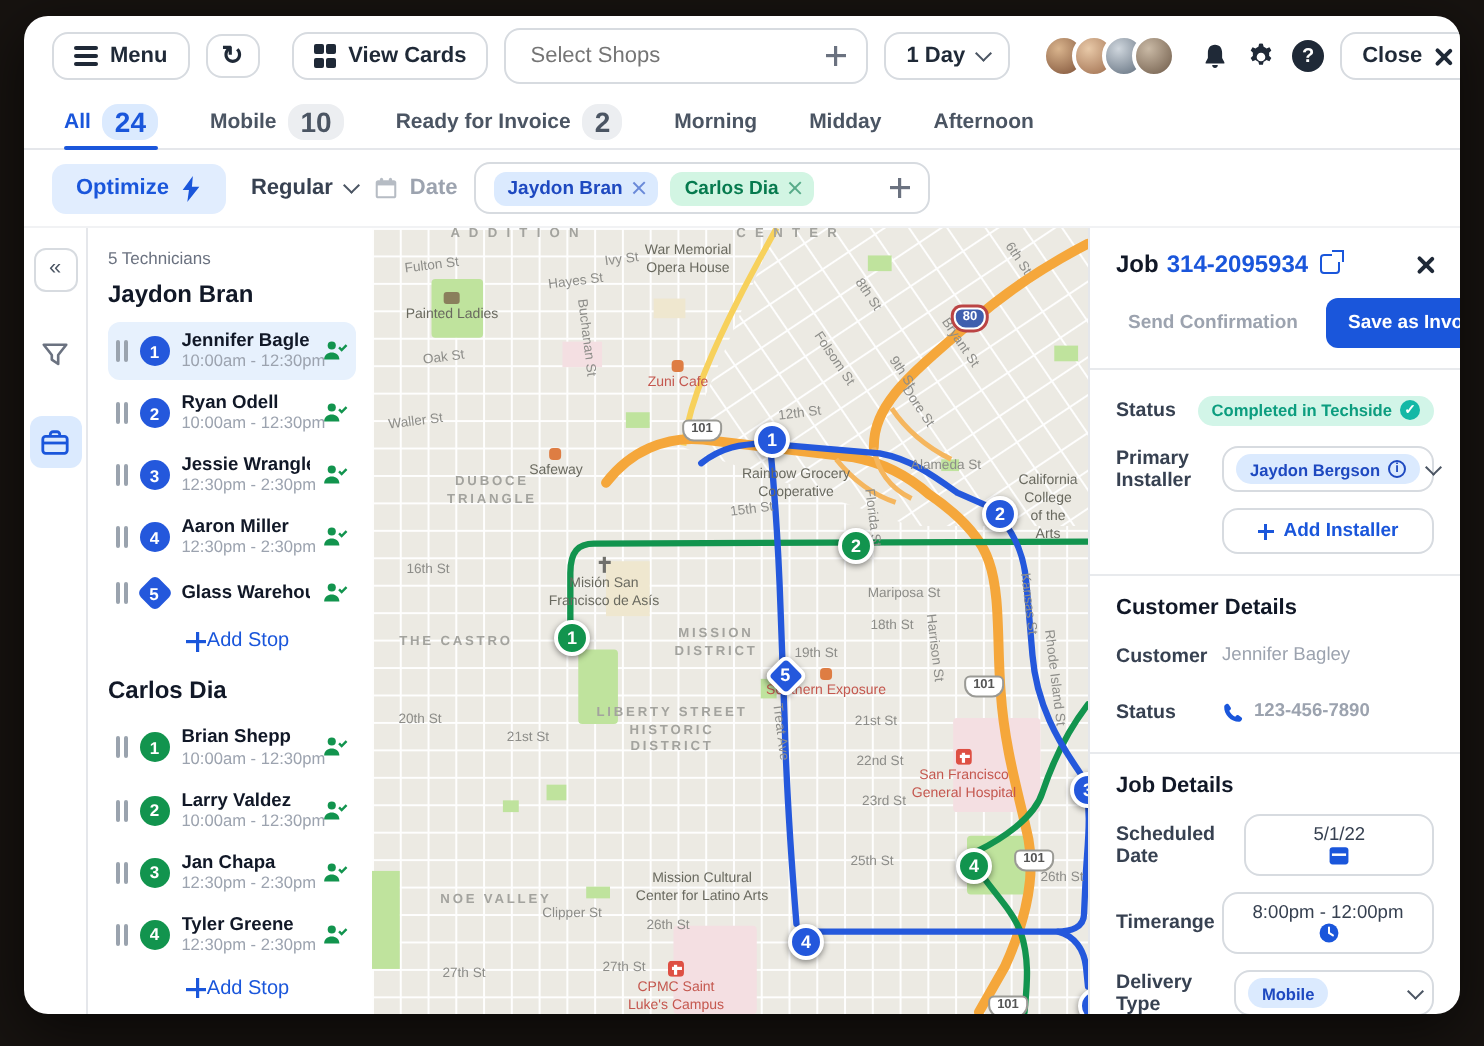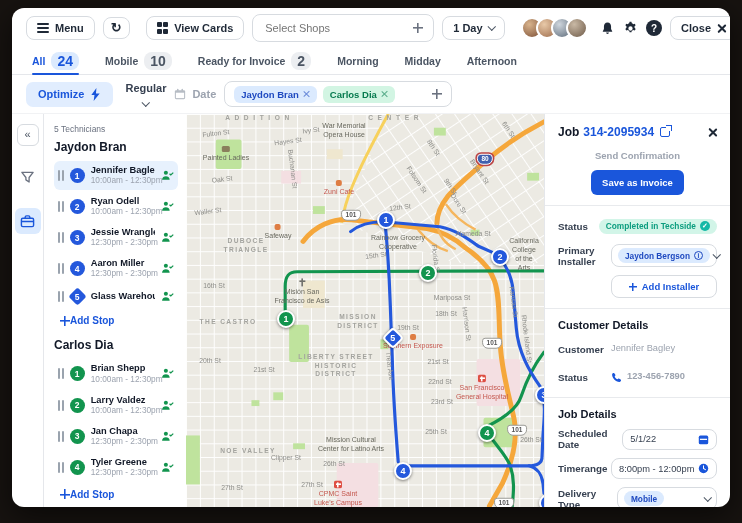--- a/index.html
+++ b/index.html
@@ -37,21 +37,21 @@
   .tabs{display:flex;align-items:center;gap:26px;padding:0 20px;border-bottom:1px solid #e5e7eb;height:27px;flex:0 0 auto;}
   .tab{display:flex;align-items:center;gap:6px;font-size:10.5px;font-weight:bold;color:#4b5563;height:100%;cursor:pointer;position:relative;}
   .tab .badge{background:#eceef1;color:#4b5563;border-radius:8px;padding:1px 6px;font-size:14px;}
   .tab.active{color:#1a56db;}
   .tab.active .badge{background:#dbeafe;color:#1a56db;}
   .tab.active::after{content:"";position:absolute;left:0;right:0;bottom:-1px;height:2px;background:#1a56db;border-radius:2px;}
 
   
   .subbar{display:flex;align-items:center;gap:2px;padding:6px 14px;flex:0 0 auto;}
   .optimize{display:inline-flex;align-items:center;gap:6px;background:#e1edfe;color:#1a56db;border:none;border-radius:7px;padding:6px 12px;font-size:11px;font-weight:bold;cursor:pointer;}
-  .ddl{display:inline-flex;align-items:center;gap:7px;font-size:11px;font-weight:bold;color:#374151;cursor:pointer;margin-left:10px;flex-direction:column;}
+  .ddl{display:inline-flex;align-items:center;gap:7px;font-size:11px;font-weight:bold;color:#374151;cursor:pointer;margin-left:10px;}
   .dateb{display:inline-flex;align-items:center;gap:6px;font-size:11px;font-weight:bold;color:#9ca3af;cursor:pointer;margin-left:6px;}
   .chipfield{display:flex;align-items:center;gap:6px;border:1px solid #d7dbe0;border-radius:8px;height:26px;padding:0 9px;width:228px;margin-left:6px;}
   .chip{display:inline-flex;align-items:center;gap:5px;border-radius:6px;padding:3px 7px;font-size:9.5px;font-weight:bold;cursor:pointer;white-space:nowrap;}
   .chip.blue{background:#dbeafe;color:#1e49c0;}
   .chip.green{background:#d2f5e3;color:#067a4e;}
   .chip .xs{position:relative;width:6px;height:6px;opacity:.6;}
   .chip .xs::before,.chip .xs::after{content:"";position:absolute;left:2.5px;top:-1px;width:1.3px;height:8px;background:currentColor;}
   .chip .xs::before{transform:rotate(45deg);}.chip .xs::after{transform:rotate(-45deg);}
 
   
@@ -70,21 +70,21 @@
   .drag{display:flex;gap:2.5px;flex:0 0 auto;}
   .drag i{width:1.6px;height:11px;background:#9aa3ae;border-radius:1px;}
   .snum{width:15px;height:15px;border-radius:50%;color:#fff;font-size:8.5px;font-weight:bold;display:flex;align-items:center;justify-content:center;flex:0 0 auto;}
   .snum.blue{background:#2458dc;}
   .snum.green{background:#12944e;}
   .snum.diamond{border-radius:3px;transform:rotate(45deg);width:13px;height:13px;margin:1px;}
   .snum.diamond span{transform:rotate(-45deg);}
   .stxt{flex:1;min-width:0;line-height:1.2;}
   .stxt b{display:block;font-size:9.3px;color:#111827;white-space:nowrap;overflow:hidden;}
   .stxt i{display:block;font-style:normal;font-size:8.3px;color:#9ca3af;white-space:nowrap;}
-  .addstop{display:flex;align-items:center;gap:0;color:#1a56db;font-size:10px;font-weight:bold;margin:7px 0 12px 6px;cursor:pointer;}
+  .addstop{display:flex;align-items:center;gap:0;color:#1a56db;font-size:10px;font-weight:normal;margin:7px 0 12px 6px;cursor:pointer;justify-content:center;}
   .addstop .plus{color:#1a56db;}
 
   
   .map{flex:1;position:relative;overflow:hidden;background:#eceae4;min-width:0;}
   .mapsvg{position:absolute;inset:0;width:100%;height:100%;}
   .overlays{position:absolute;inset:0;pointer-events:none;}
   .ml{position:absolute;transform:translate(-50%,-50%);font-size:7px;color:#8d8d89;white-space:pre-line;text-align:center;line-height:1.3;display:flex;flex-direction:column;align-items:center;gap:1px;}
   .ml.nb{letter-spacing:1.4px;font-size:6.6px;color:#a3a39e;font-weight:bold;}
   .ml.st{font-size:6.8px;color:#8d8d89;white-space:nowrap;}
   .ml.poi{color:#69695f;font-size:7px;}
@@ -103,37 +103,37 @@
   .mk.diamond span{transform:rotate(-45deg);}
 
   
   .panel{width:186px;flex:0 0 auto;border-left:1px solid #e5e7eb;padding:11px 13px;overflow:hidden;font-size:10px;}
   .ptitle{display:flex;align-items:center;gap:4px;}
   .ptitle .jp{font-size:12px;font-weight:bold;color:#111827;}
   .ptitle .jn{font-size:12px;font-weight:bold;color:#1a56db;}
   .extlink{width:10px;height:10px;border:1.5px solid #1a56db;border-radius:2px;position:relative;margin-left:2px;}
   .extlink::after{content:"";position:absolute;right:-3px;top:-3px;width:5px;height:5px;border-top:1.5px solid #1a56db;border-right:1.5px solid #1a56db;background:#fff;}
   .ptitle .spacer{flex:1;}
-  .pbtns{display:flex;align-items:center;gap:8px;margin:10px 0 2px;flex-direction:column;}
+  .pbtns{display:flex;align-items:center;gap:8px;margin:10px 0 2px;}
   .sendconf{font-size:9.5px;font-weight:bold;color:#9ca3af;background:none;border:none;cursor:pointer;font-family:inherit;white-space:nowrap;}
   .saveinv{font-size:9.5px;font-weight:bold;color:#fff;background:#1a56db;border:none;border-radius:6px;padding:7px 11px;cursor:pointer;font-family:inherit;white-space:nowrap;}
   .phr{border:none;border-top:1px solid #e8eaed;margin:10px -13px;}
   .prow{display:flex;align-items:center;justify-content:space-between;margin:8px 0;min-height:20px;}
   .plabel{font-size:9.8px;color:#374151;font-weight:bold;}
   .pill{background:#dbeafe;color:#1e49c0;font-size:8.3px;font-weight:bold;padding:2.5px 7px;border-radius:9px;display:inline-flex;align-items:center;gap:4px;white-space:nowrap;}
   .pill.green{background:#d2f5e8;color:#0c9d7f;}
   .ticon{width:10px;height:10px;border-radius:50%;background:#14b8a6;color:#fff;font-size:7px;display:flex;align-items:center;justify-content:center;}
   .iicon{width:9px;height:9px;border-radius:50%;border:1px solid #1e49c0;font-size:6.5px;display:flex;align-items:center;justify-content:center;color:#1e49c0;}
   .selbox{display:flex;align-items:center;justify-content:space-between;gap:4px;border:1px solid #d7dbe0;border-radius:8px;padding:3px 6px;width:106px;cursor:pointer;background:#fff;}
   .addinst{display:flex;align-items:center;justify-content:center;gap:5px;border:1px solid #d7dbe0;border-radius:8px;padding:5px 8px;width:106px;color:#1a56db;font-size:9.5px;font-weight:bold;background:#fff;cursor:pointer;font-family:inherit;margin-left:auto;}
   .addinst .plus{color:#1a56db;width:8px;height:8px;background:linear-gradient(currentColor,currentColor) center/8px 1.5px no-repeat,linear-gradient(currentColor,currentColor) center/1.5px 8px no-repeat;}
   .phead{font-size:11px;font-weight:bold;color:#111827;margin:4px 0 2px;}
   .pval{color:#9ca3af;font-size:9.8px;}
   .phone{display:flex;align-items:center;gap:5px;color:#1a56db;font-weight:bold;font-size:10px;}
-  .inp{display:flex;align-items:center;justify-content:space-between;border:1px solid #d7dbe0;border-radius:8px;padding:4px 7px;width:106px;font-size:9.3px;color:#374151;background:#fff;}
+  .inp{display:flex;align-items:center;justify-content:space-between;border:1px solid #d7dbe0;border-radius:8px;padding:4px 7px;width:106px;font-size:9.3px;color:#374151;background:#fff;flex-direction:column;}
   .vcol{width:106px;color:#9ca3af;font-size:9.3px;line-height:1.5;}
 </style>
 </head>
 <body>
 
 <div id="win">
 
   <div class="topbar">
     <button class="btn">
       <span class="burger">

